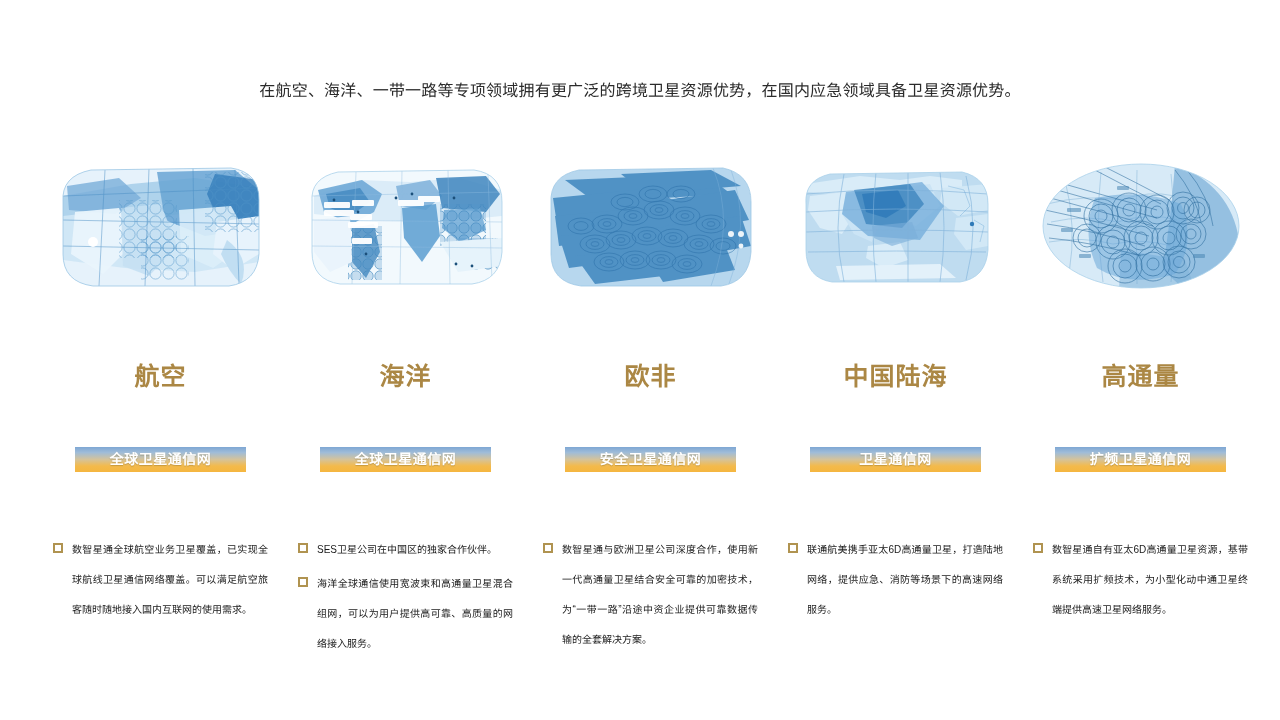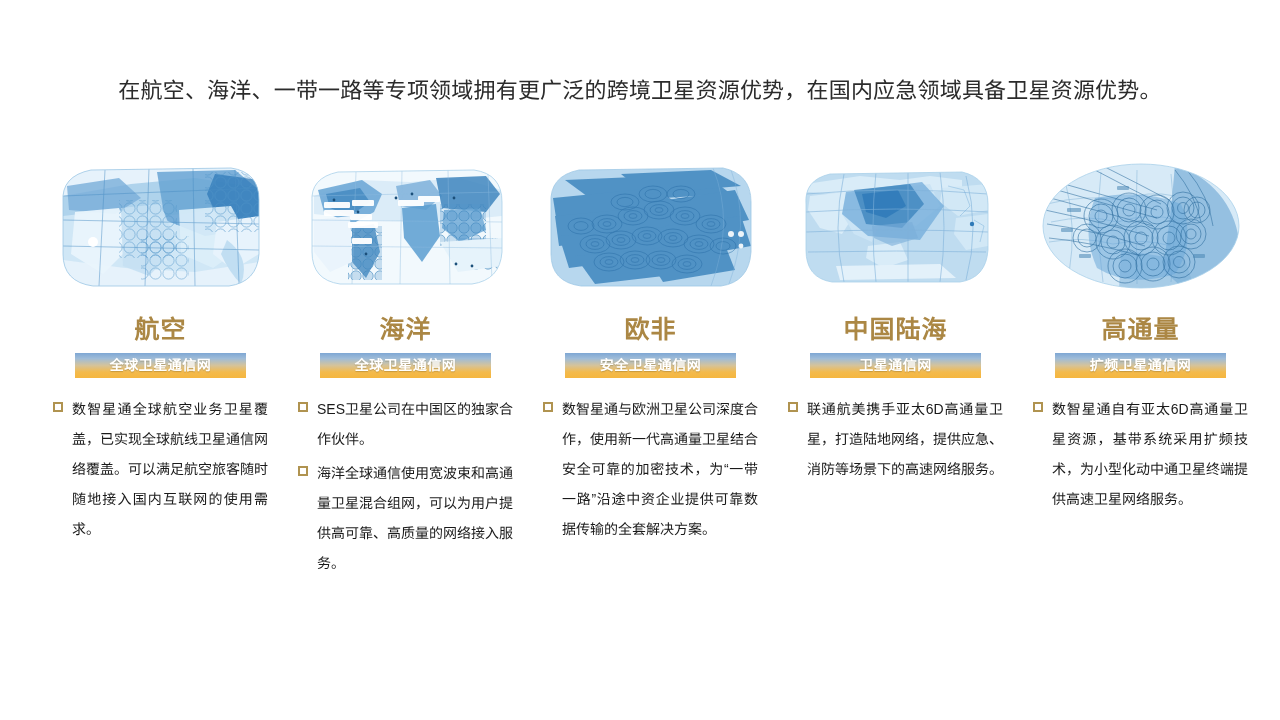--- a/index.html
+++ b/index.html
@@ -16,21 +16,21 @@
     position: relative;
   }
 
   
   .headline {
     position: absolute;
     top: 76px;
     left: 0;
     width: 1280px;
     text-align: center;
-    font-size: 22px;
+    font-size: 16px;
     line-height: 30px;
     color: #2b2b2b;
     letter-spacing: 0.2px;
     white-space: nowrap;
   }
 
   
   .columns {
     position: absolute;
     top: 150px;
@@ -39,20 +39,21 @@
     display: flex;
     justify-content: flex-start;
     padding-left: 38px;
     box-sizing: border-box;
   }
   .col {
     width: 245px;
     display: flex;
     flex-direction: column;
     align-items: center;
+    gap: 47px;
   }
 
   
   .globe-wrap {
     width: 232px;
     height: 152px;
     position: relative;
     overflow: hidden;
   }
   .globe-wrap svg { display: block; }
@@ -106,21 +107,21 @@
     width: 10px;
     height: 10px;
     margin-top: 8px;
     margin-right: 9px;
     border: 2px solid #b09350;
     background: #ffffff;
     box-sizing: border-box;
   }
   .bullet-text {
     flex: 1 1 auto;
-    font-size: 14px;
+    font-size: 10px;
     line-height: 30px;
     color: #1a1a1a;
     text-align: justify;
     text-justify: inter-character;
     text-align-last: left;
   }
 </style>
 </head>
 <body>
 

